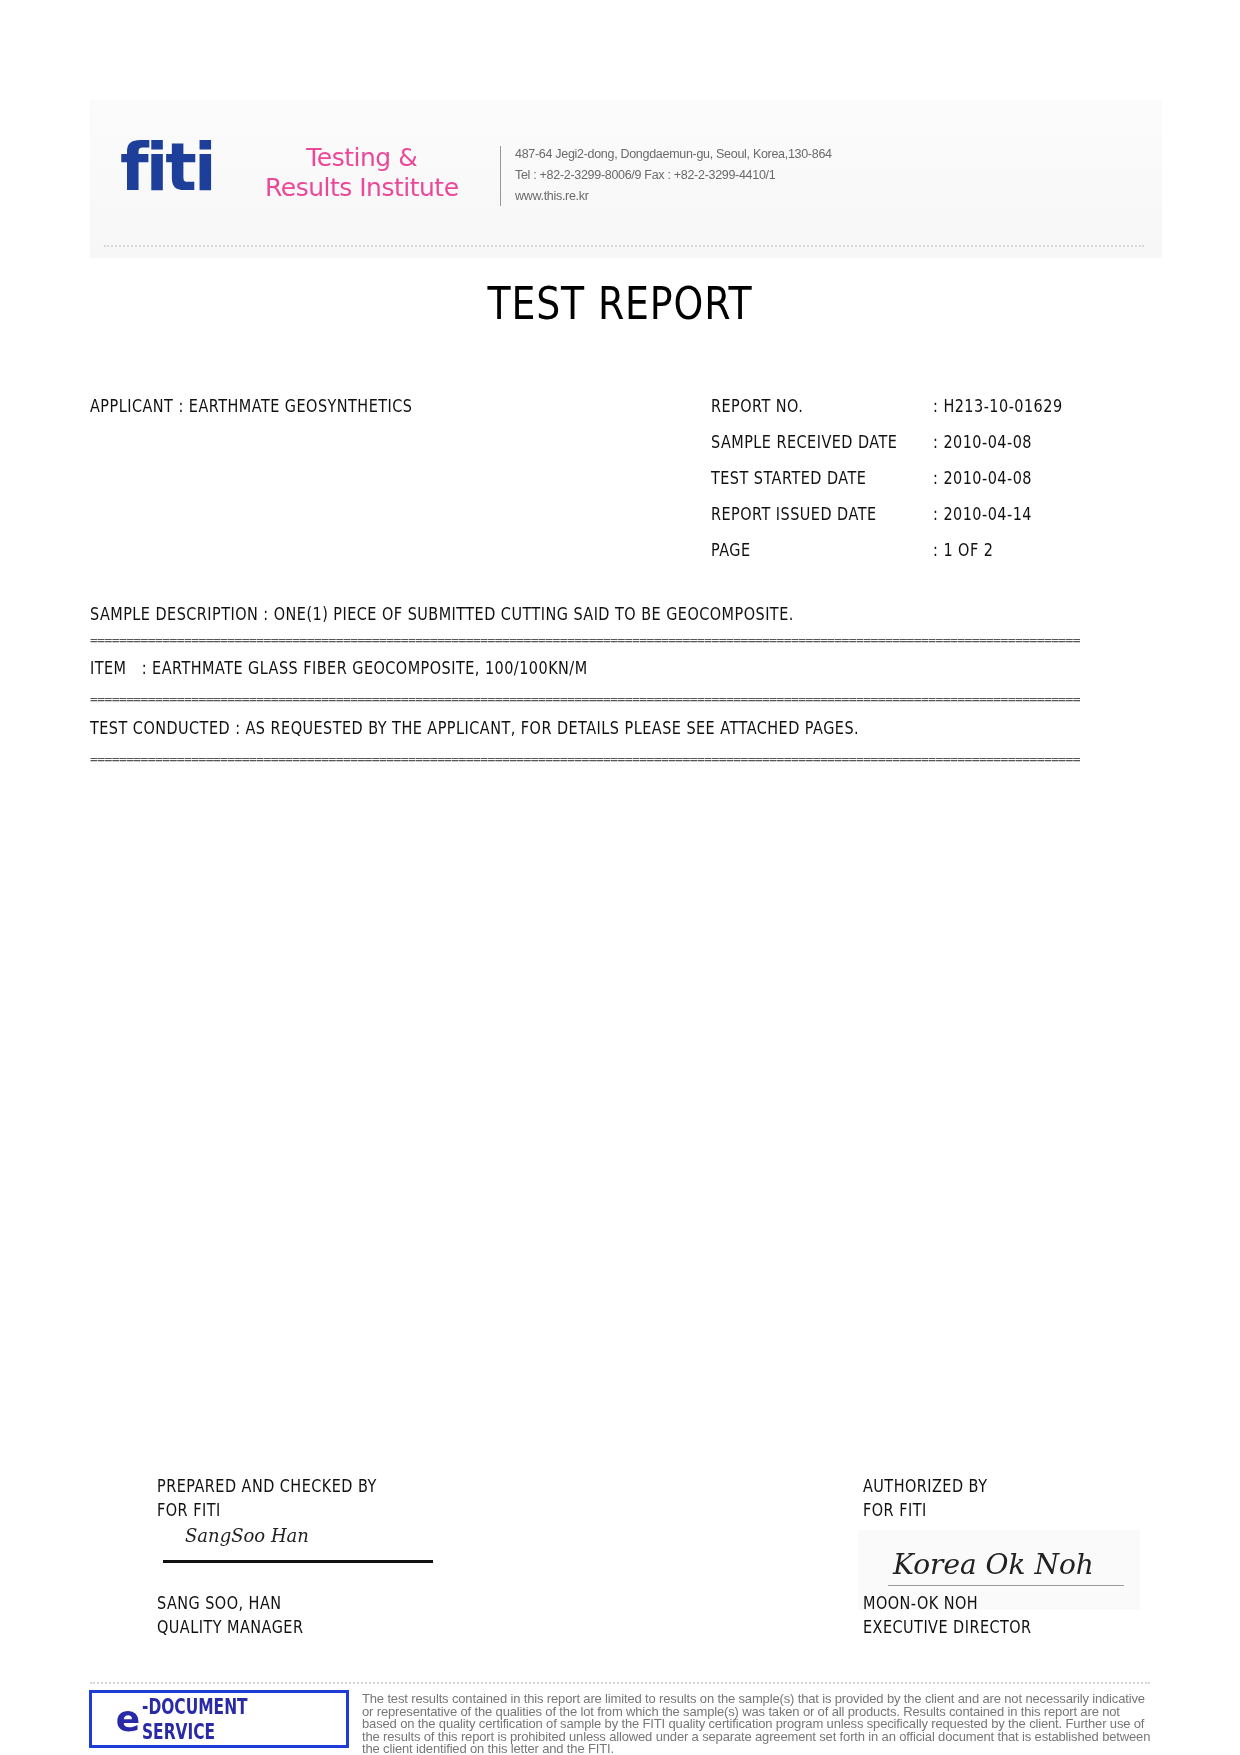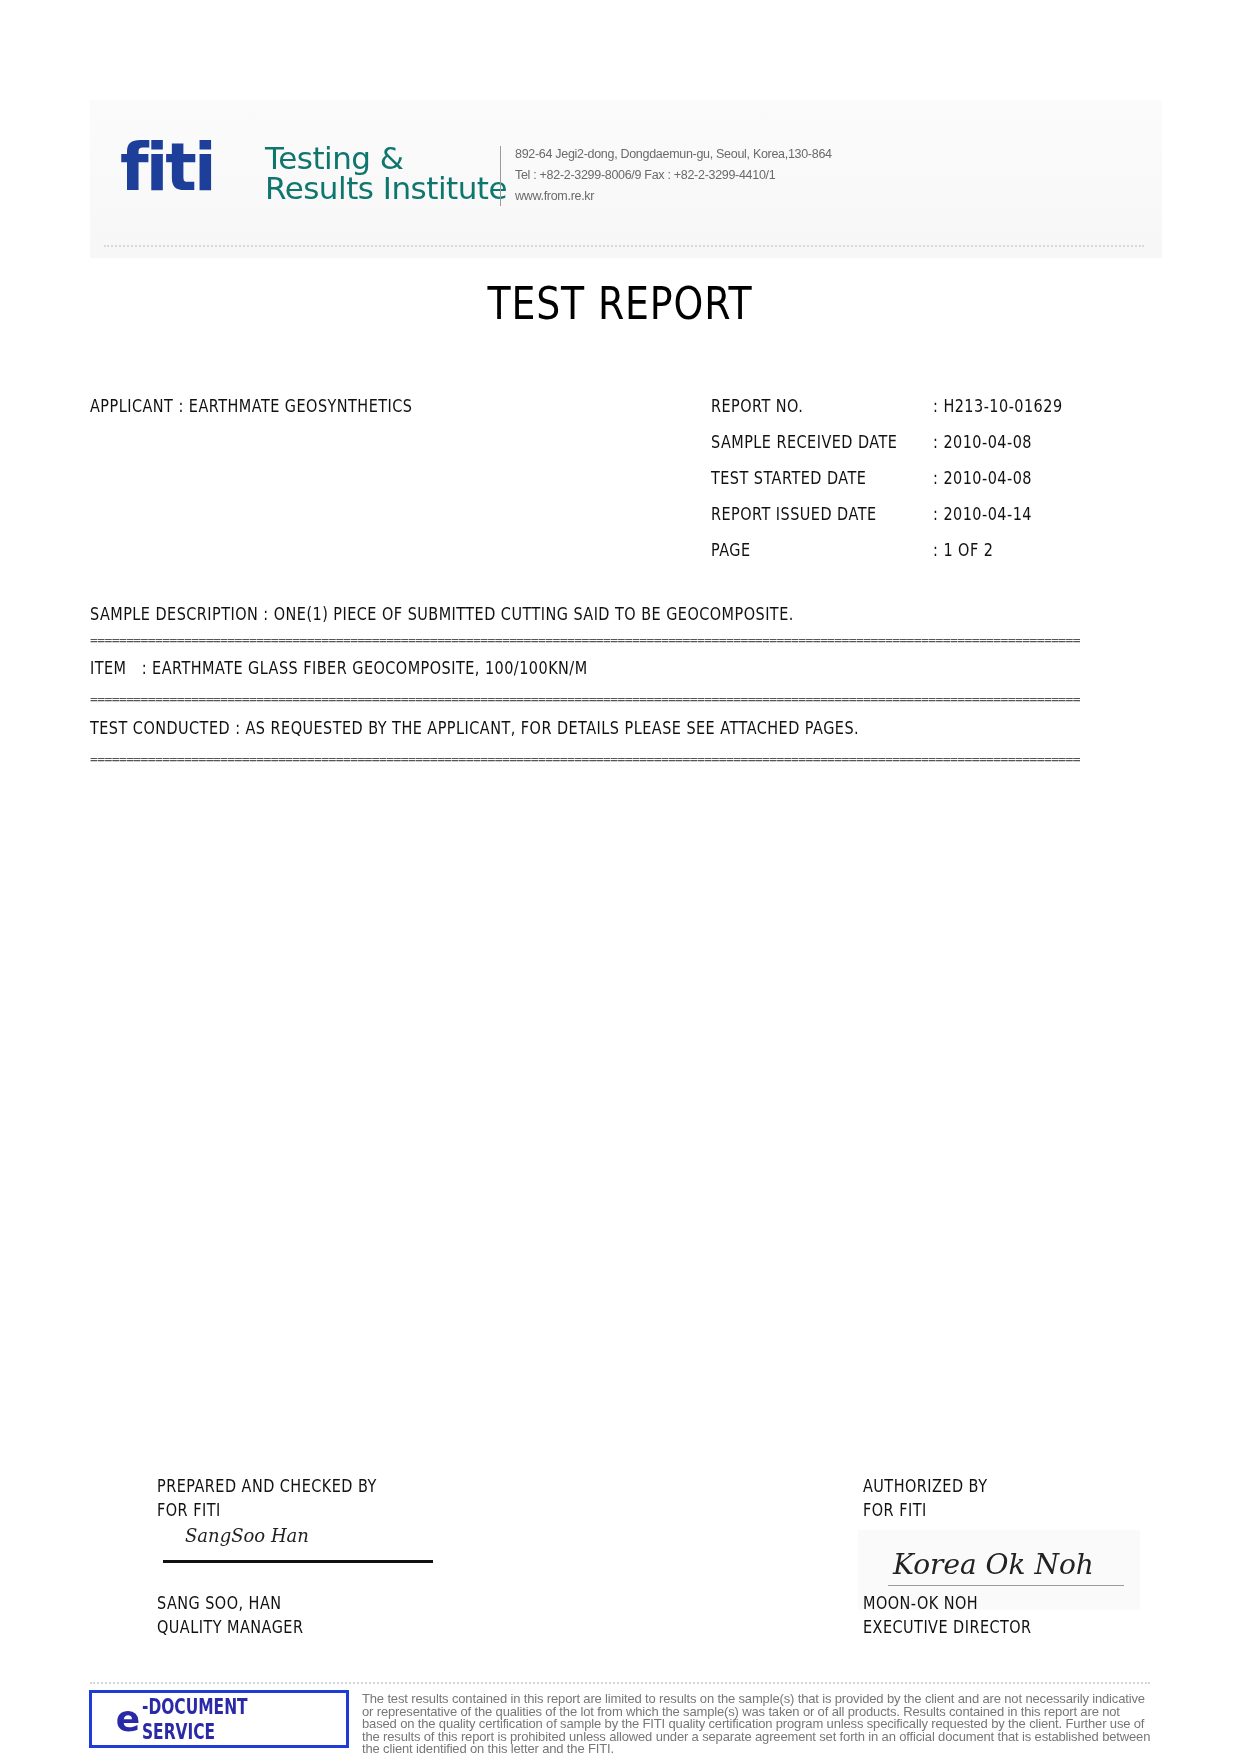--- a/index.html
+++ b/index.html
@@ -8,21 +8,21 @@
   .abs { position:absolute; white-space:nowrap; }
 
   
   .header-band { position:absolute; left:90px; top:100px; width:1072px; height:158px;
                  background:linear-gradient(#fbfbfb,#f7f7f7); }
   .header-dots { position:absolute; left:104px; top:245px; width:1040px; height:0;
                  border-top:2px dotted #d8d8d8; }
   .logo-word { position:absolute; left:120px; top:128px; font-family:"DejaVu Sans", sans-serif;
                font-weight:bold; font-size:66px; color:#1d3f9a; letter-spacing:-3px; line-height:80px; }
   .inst { position:absolute; left:265px; top:143px; font-family:"DejaVu Sans", sans-serif;
-          font-size:31px; line-height:30px; color:#0f766e; letter-spacing:-0.5px; }
+          font-size:25px; line-height:30px; color:#ec4899; letter-spacing:-0.5px;text-align:center; }
   .vdivider { position:absolute; left:500px; top:146px; width:1px; height:60px; background:#9a9a9a; }
   .addr { position:absolute; left:515px; top:144px; font-family:"Liberation Sans", sans-serif;
           font-size:12.5px; line-height:21px; color:#6a6a6a; letter-spacing:-0.3px; }
 
   .title { position:absolute; left:0; width:1240px; top:278px; text-align:center;
            font-family:"DejaVu Sans", sans-serif; font-size:44px; letter-spacing:1px;
            transform:scaleX(0.86); color:#000; }
 
   .txt { font-family:"DejaVu Sans", sans-serif; font-size:18.5px; color:#111;
          transform-origin:left top; transform:scaleX(0.78); letter-spacing:0.6px; }
@@ -47,23 +47,23 @@
 <body>
 
 <div class="header-band"></div>
 <div class="logo-word">fiti</div>
 <div class="inst">
   <div>Testing &amp;</div>
   <div>Results Institute</div>
 </div>
 <div class="vdivider"></div>
 <div class="addr">
-  <div>892-64 Jegi2-dong, Dongdaemun-gu, Seoul, Korea,130-864</div>
+  <div>487-64 Jegi2-dong, Dongdaemun-gu, Seoul, Korea,130-864</div>
   <div>Tel : +82-2-3299-8006/9  Fax : +82-2-3299-4410/1</div>
-  <div>www.from.re.kr</div>
+  <div>www.this.re.kr</div>
 </div>
 <div class="header-dots"></div>
 
 <div class="title">TEST REPORT</div>
 
 <div class="abs txt" style="left:90px; top:395px;">
   <span>APPLICANT</span>
   <span> : </span>
   <span>EARTHMATE GEOSYNTHETICS</span>
 </div>

